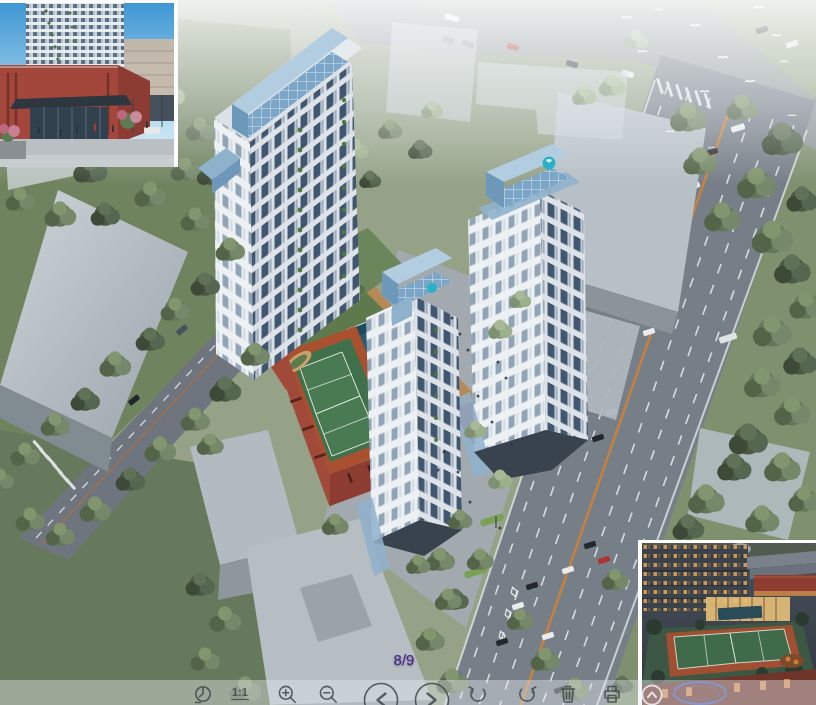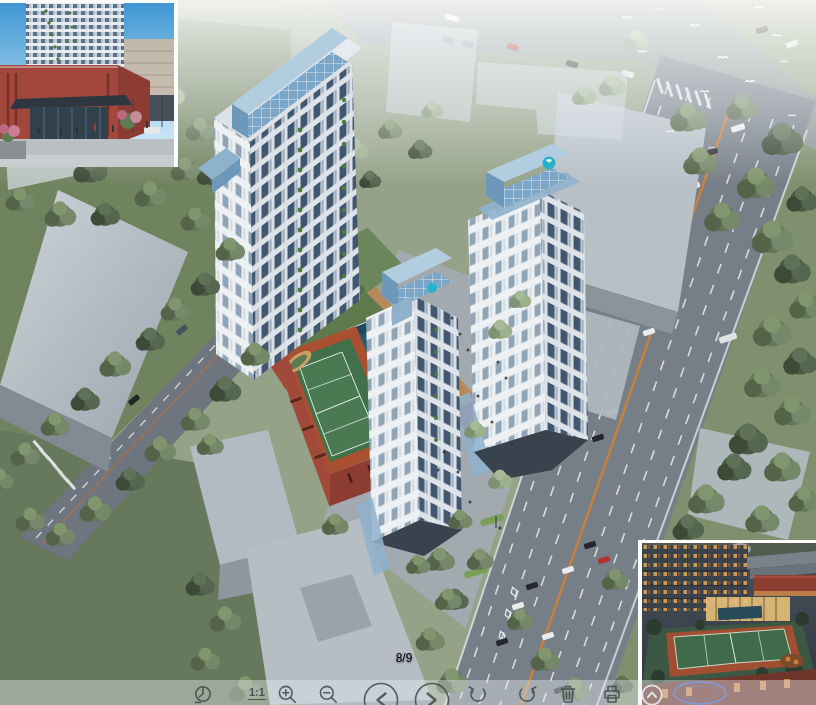--- a/index.html
+++ b/index.html
@@ -3,21 +3,21 @@
 <meta charset="utf-8">
 <style>
   html,body{margin:0;padding:0;background:#111;}
   #app{position:relative;width:816px;height:705px;overflow:hidden;
        font-family:"Liberation Sans",sans-serif;background:#8a9a80;}
   #scene{position:absolute;left:0;top:0;z-index:0;}
   .thumb{position:absolute;box-sizing:border-box;z-index:10;line-height:0;}
   #thumb-left{left:0;top:538;width:178px;height:167px;border-top:3px solid #fdfdfd;border-right:4px solid #fdfdfd;}
   #thumb-right{left:638px;top:540px;width:178px;height:165px;border-top:3px solid #fdfdfd;border-left:4px solid #fdfdfd;}
   #page-indicator{position:absolute;left:378px;top:651px;width:52px;z-index:20;
-      text-align:center;font-size:12px;color:#000000;text-shadow:0 1px 2px rgba(0,0,0,.5);}
+      text-align:center;font-size:15px;color:#4c1d95;text-shadow:0 1px 2px rgba(0,0,0,.5);}
   #toolbar-strip{position:absolute;left:0;bottom:0;width:816px;height:25px;z-index:20;
       background:rgba(230,235,238,.42);}
   .tbtn{position:absolute;z-index:30;background:none;border:none;padding:0;margin:0;
       line-height:0;cursor:pointer;}
   .tbtn svg{display:block;}
   #btn-actual-size{font-size:11px;font-weight:bold;color:#3d4449;line-height:1;
       border-bottom:1.6px solid #3d4449;padding:0 1px 1px 1px;opacity:.85;
       font-family:"Liberation Sans",sans-serif;}
   .ico{stroke:#3d4449;stroke-width:1.6;fill:none;opacity:.82;stroke-linecap:round;stroke-linejoin:round;}
   .ico-light{stroke:#e7ecef;fill:none;opacity:.95;stroke-linecap:round;stroke-linejoin:round;}
@@ -647,21 +647,21 @@
 <button class="tbtn" style="left:191px;top:682px">
   <svg width="24" height="24" viewBox="-12 -12 24 24">
         <g class="ico">
     <circle r="7.2"></circle>
           <line x1="0" y1="-7.2" x2="0" y2="-0.5"></line>
           <line x1="0" y1="-0.5" x2="-3.6" y2="3"></line>
     <line x1="-7.5" y1="8.5" x2="-2.5" y2="8.5"></line>
         </g>
       </svg>
 </button>
-<button class="tbtn" id="btn-actual-size" style="left:248px;top:687px">1:1</button>
+<button class="tbtn" id="btn-actual-size" style="left:231px;top:687px">1:1</button>
 <button class="tbtn" style="left:275px;top:682px">
   <svg width="24" height="24" viewBox="-12 -12 24 24">
         <g class="ico">
     <circle cx="-1.2" cy="-1.2" r="6.4"></circle>
           <line x1="3.4" y1="3.4" x2="8.2" y2="8.2"></line>
     <line x1="-1.2" y1="-4.2" x2="-1.2" y2="1.8"></line>
           <line x1="-4.2" y1="-1.2" x2="1.8" y2="-1.2"></line>
         </g>
       </svg>
 </button>

